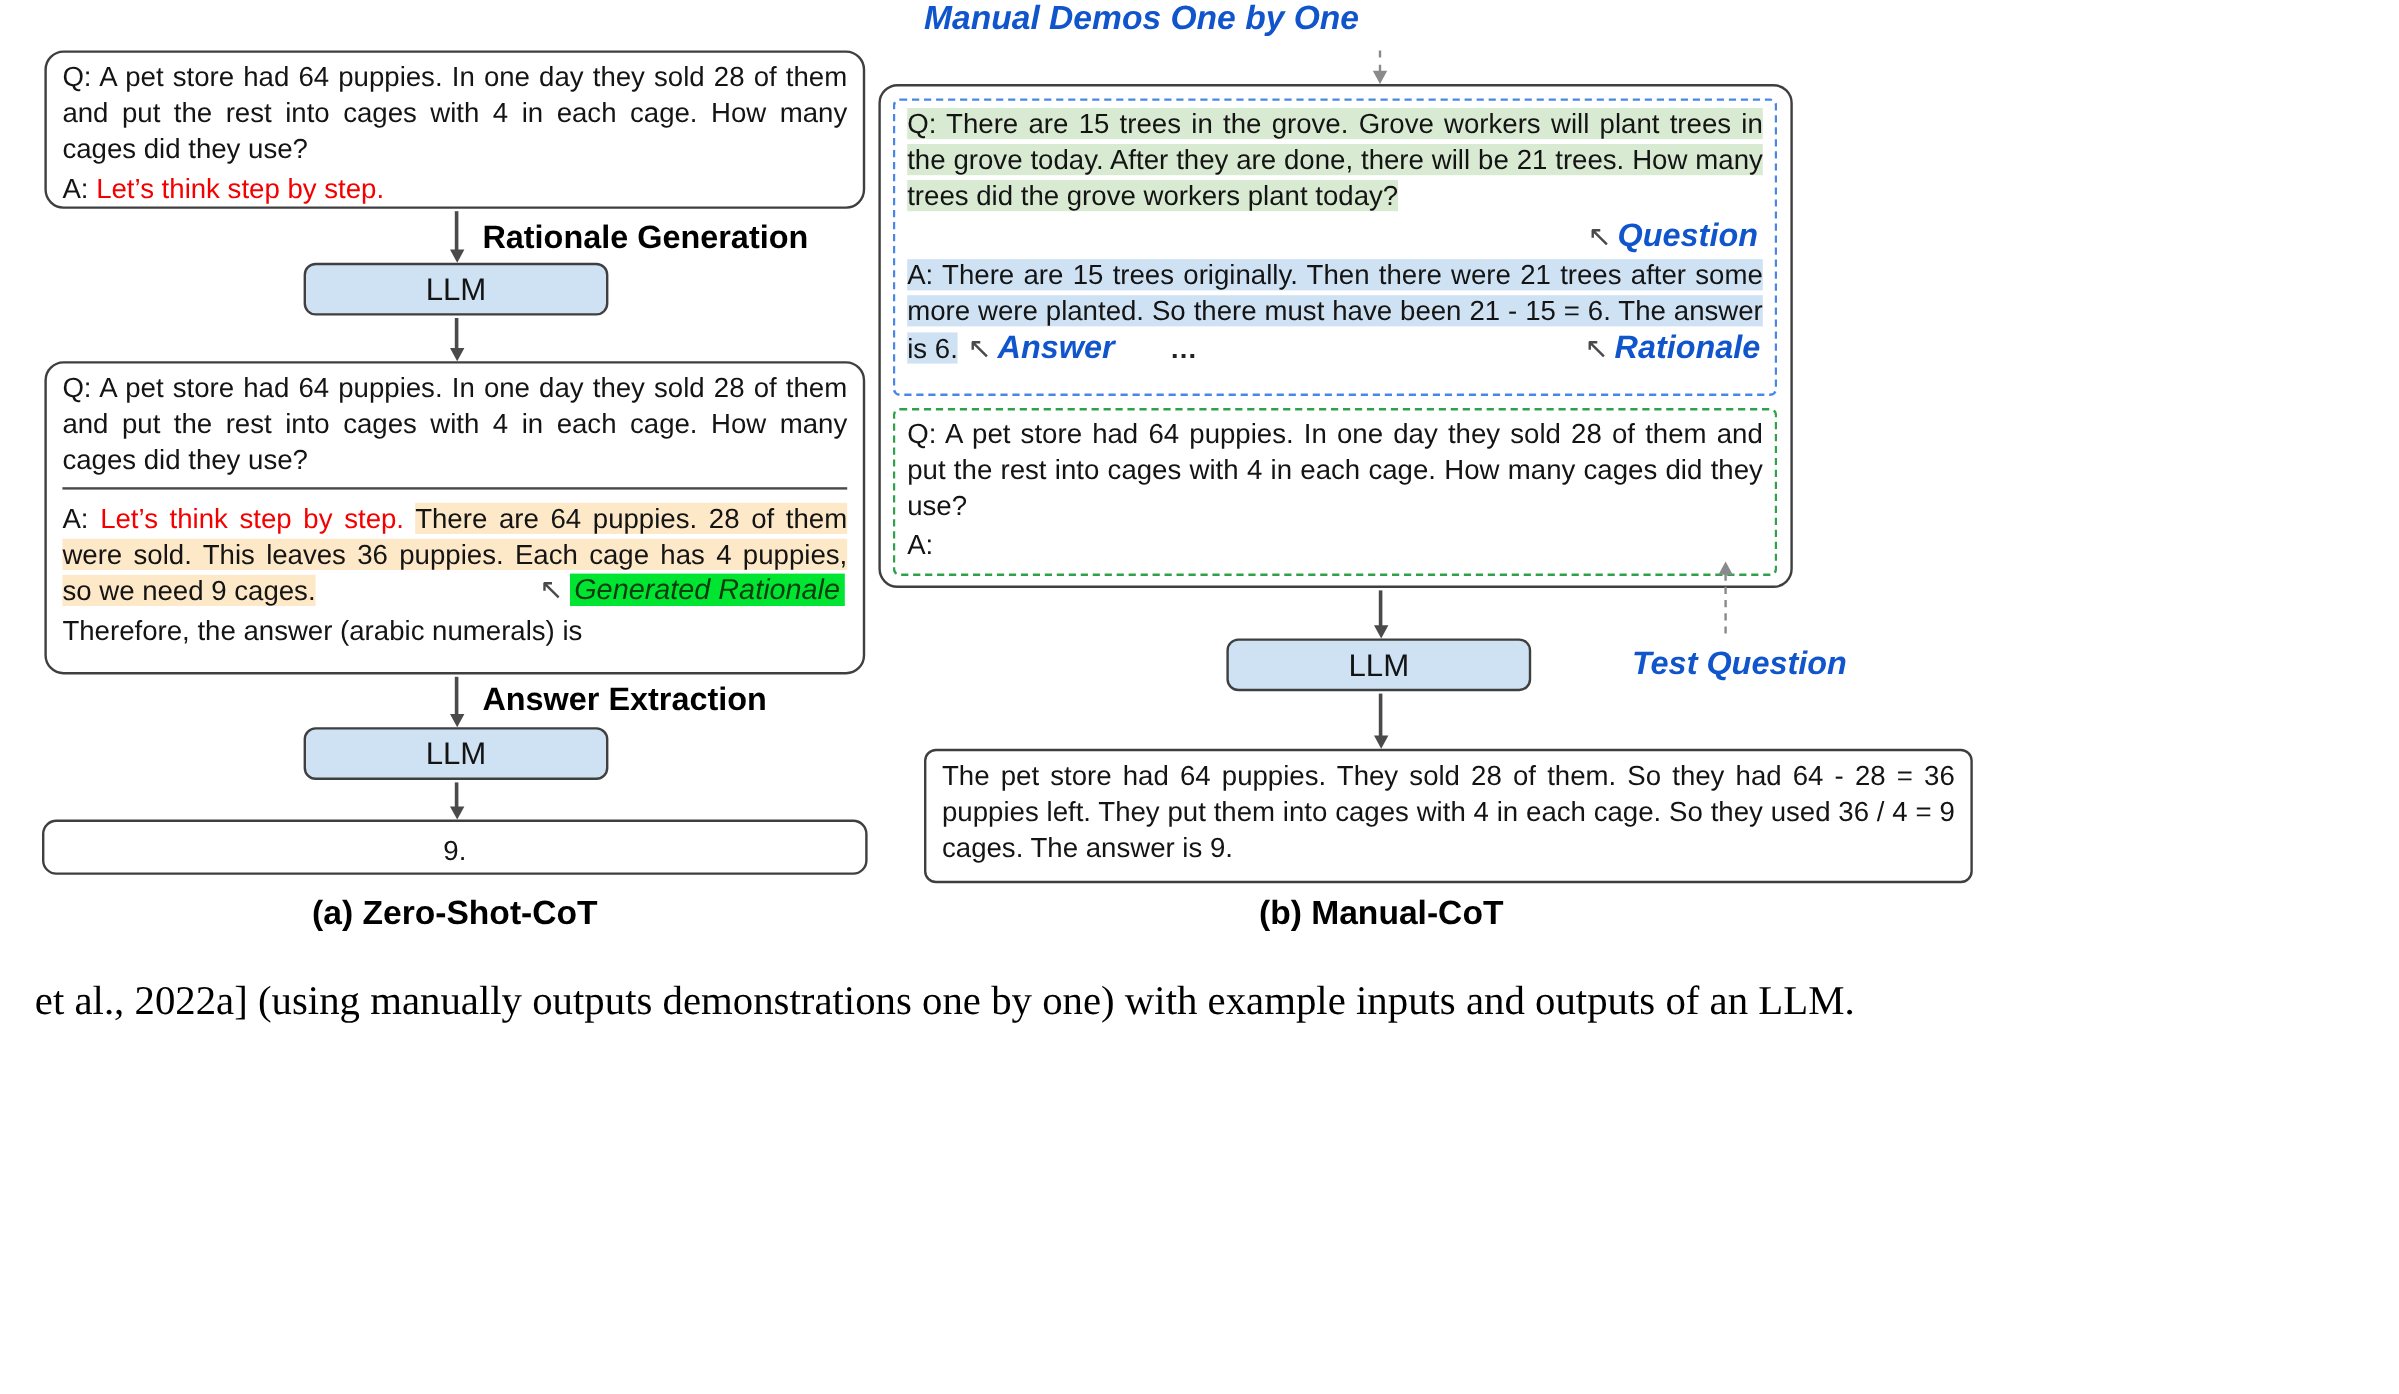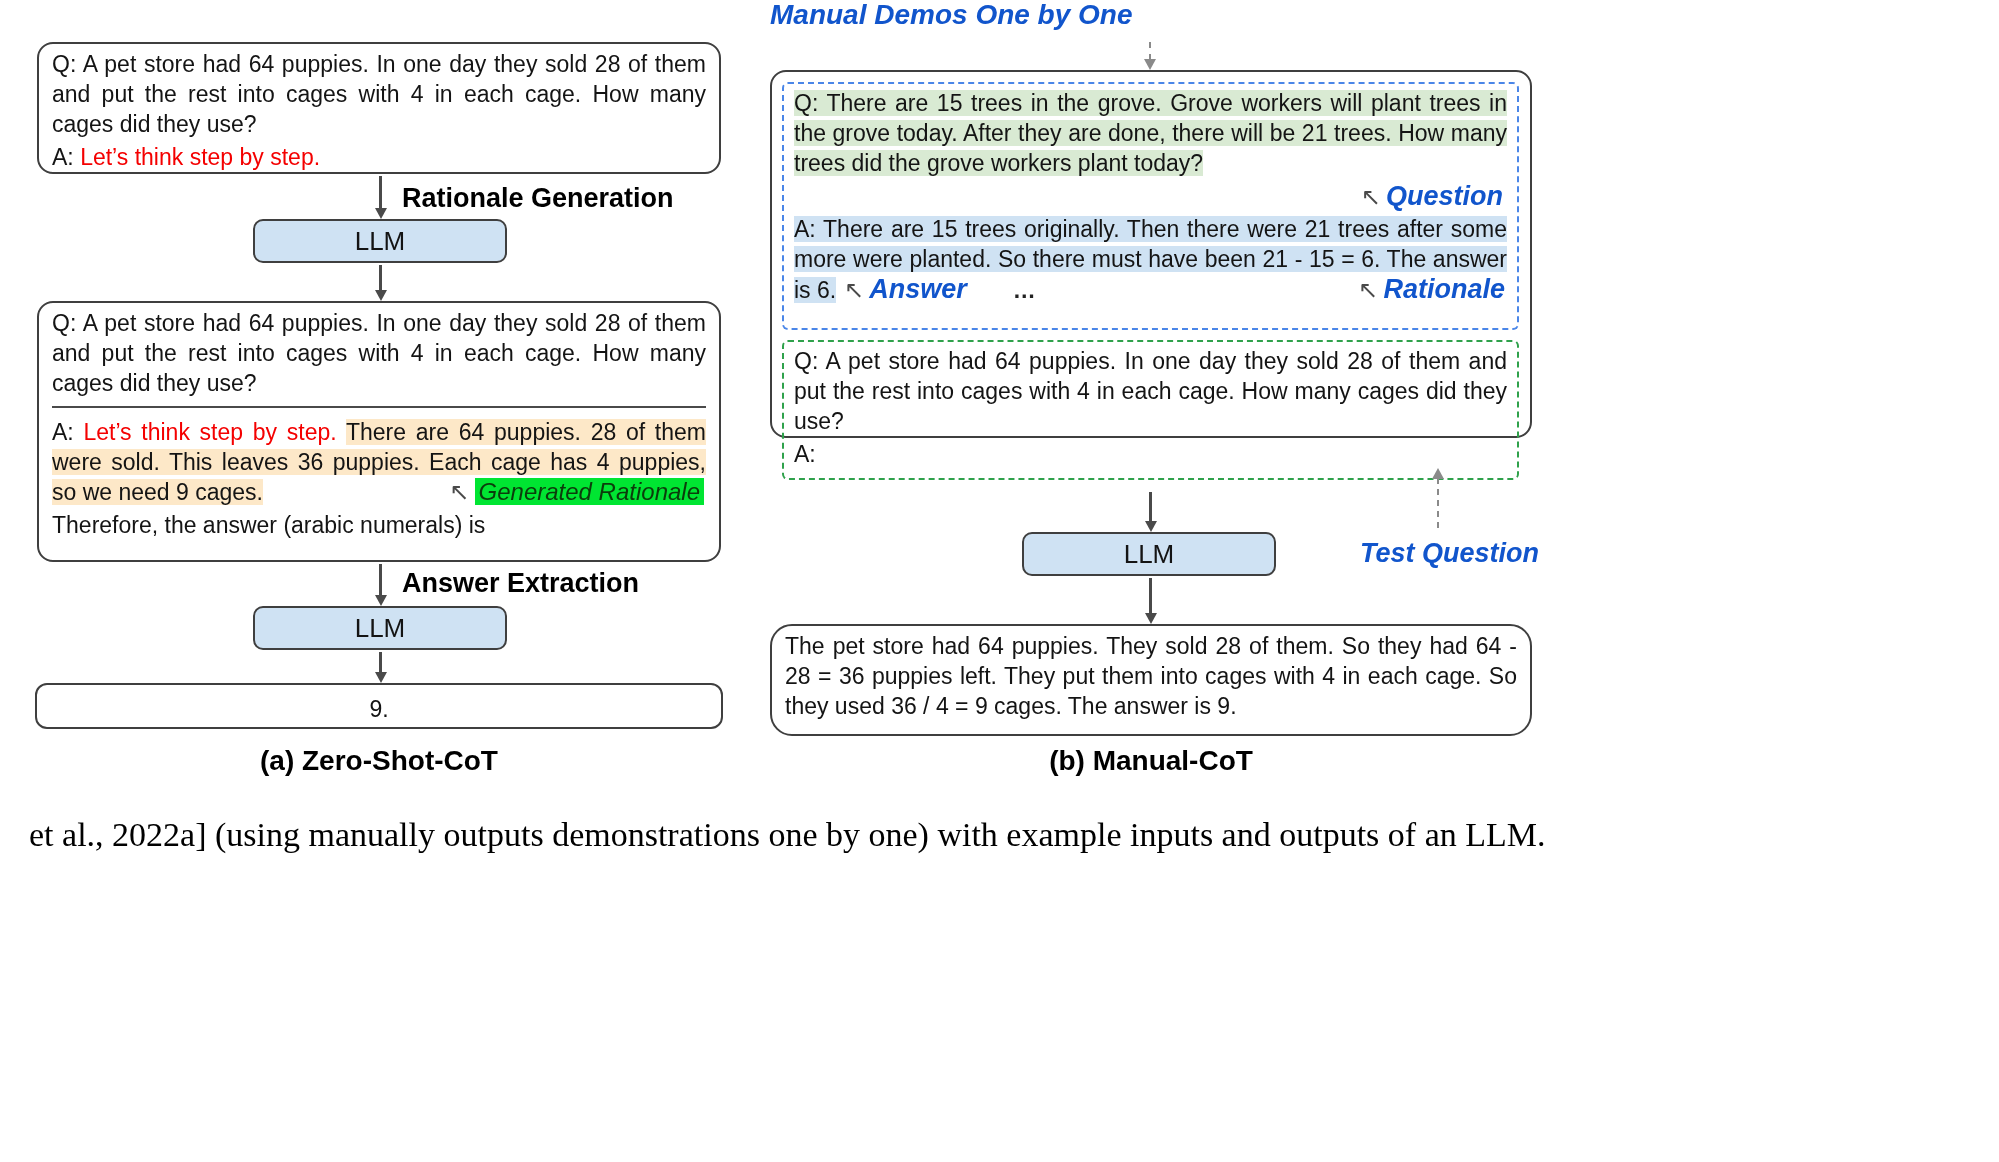--- a/index.html
+++ b/index.html
@@ -112,21 +112,21 @@
 
   <div class="varrow" style="left:379px; top:652px; height:21px;"></div>
 
   <div class="box outbox" style="left:35px; top:683px; width:688px; height:46px; line-height:38px; border-radius:12px;">9.</div>
 
   <div class="panel-caption" style="left:37px; top:746px; width:684px;">(a) Zero-Shot-CoT</div>
 
   <div class="blue-label" style="position:absolute; left:770px; top:0; width:762px; text-align:left; font-size:28px;">Manual Demos One by One</div>
   <div class="dasharrow-down" style="left:1149px; top:42px; height:18px;"></div>
 
-  <div class="box" style="left:770px; top:70px; width:762px; height:368px;">
+  <div class="box" style="left:732px; top:70px; width:762px; height:420px;">
 
     <div class="dashed-blue" style="left:10px; top:10px; width:737px; height:248px;">
       <p class="justify"><span class="hl-green">Q: There are 15 trees in the grove. Grove workers will plant trees in the grove today. After they are done, there will be 21 trees. How many trees did the grove workers plant today?</span></p>
       <div class="label-line"><span class="ptr">↖</span><span class="blue-label">Question</span></div>
       <p class="justify" style="position:relative;">
         <span class="hl-blue">A: There are 15 trees originally. Then there were 21 trees after some more were planted. So there must have been 21 - 15 = 6. The answer is 6.</span><span class="ptr">↖</span><span class="blue-label">Answer</span><span class="dots">…</span>
         <span style="position:absolute; right:2px; bottom:0;"><span class="ptr">↖</span><span class="blue-label">Rationale</span></span>
       </p>
     </div>
 
@@ -138,21 +138,21 @@
 
   <div class="varrow" style="left:1149px; top:492px; height:30px;"></div>
 
   <div class="llm" style="left:1022px; top:532px; width:254px; height:44px; line-height:40px;">LLM</div>
 
   <div class="dasharrow-up" style="left:1437px; top:478px; height:50px;"></div>
   <div class="blue-label" style="position:absolute; left:1360px; top:538px;">Test Question</div>
 
   <div class="varrow" style="left:1149px; top:578px; height:36px;"></div>
 
-  <div class="box" style="left:770px; top:624px; width:762px; height:112px; border-radius:22px;">
+  <div class="box" style="left:770px; top:624px; width:874px; height:112px; border-radius:10px;">
     <p class="justify">The pet store had 64 puppies. They sold 28 of them. So they had 64 - 28 = 36 puppies left. They put them into cages with 4 in each cage. So they used 36 / 4 = 9 cages. The answer is 9.</p>
   </div>
 
   <div class="panel-caption" style="left:770px; top:746px; width:762px;">(b) Manual-CoT</div>
 
   <div class="fig-caption" style="left:29px; top:812px; width:1944px;">
     <span class="cap-line">et al., 2022a] (using manually outputs demonstrations one by one) with example inputs and outputs of an LLM.</span>
   </div>
 
 </div>

